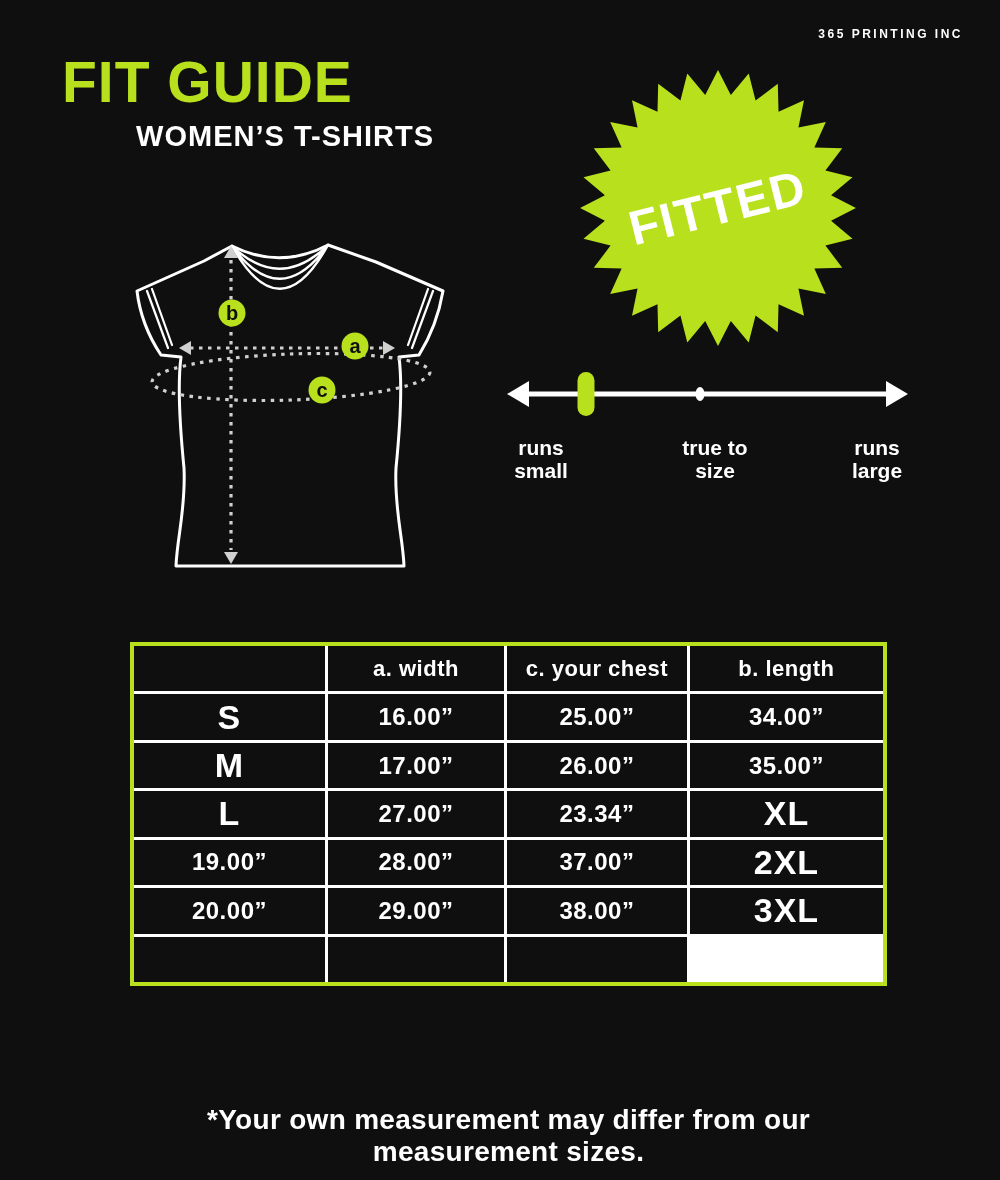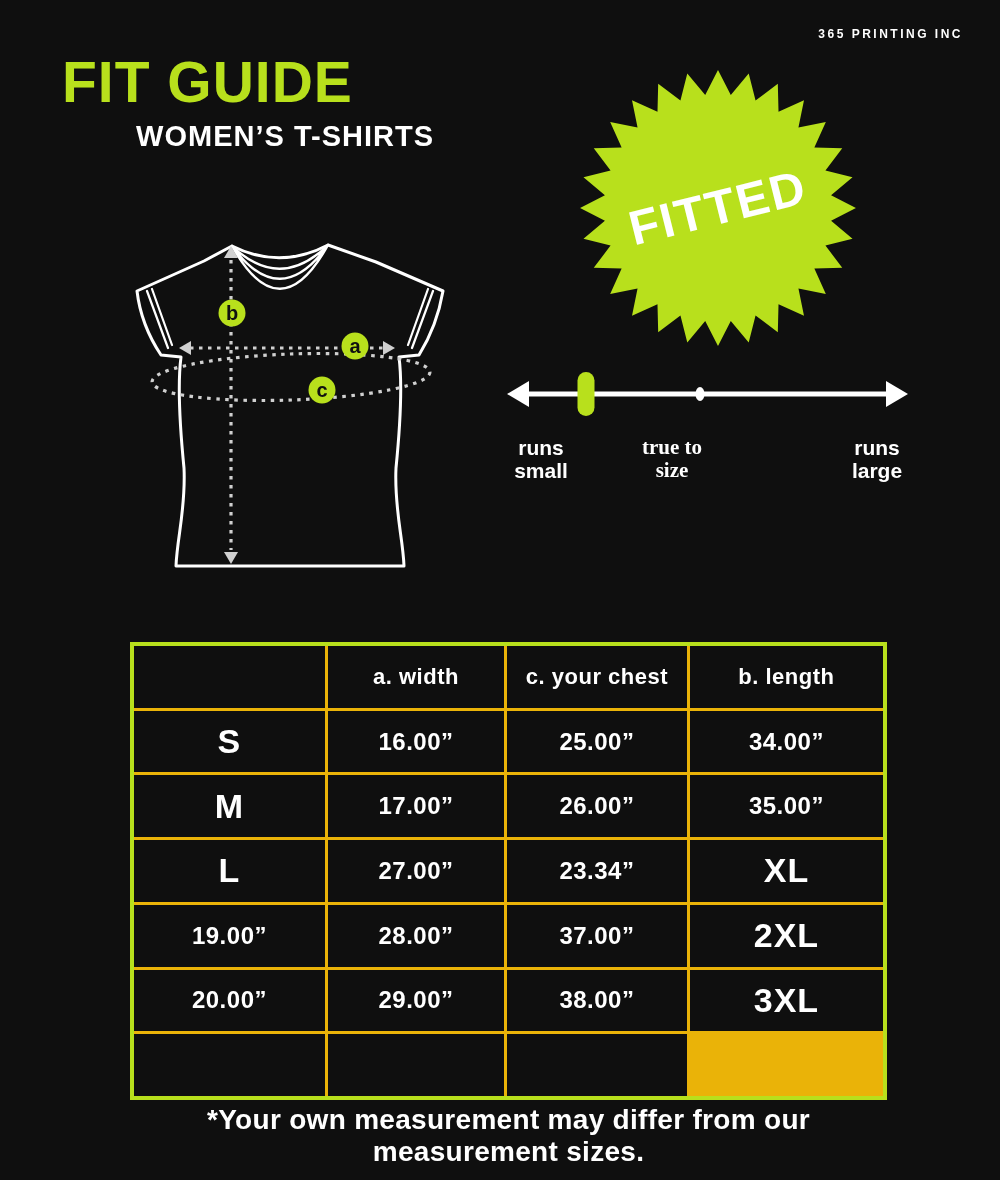--- a/index.html
+++ b/index.html
@@ -31,26 +31,26 @@
     font-weight: bold; letter-spacing: 1px; white-space: nowrap;
   }
   .tshirt { position: absolute; left: 120px; top: 228px; width: 360px; height: 365px; }
   .badge  { position: absolute; left: 572px; top: 62px; width: 292px; height: 292px; }
   .scale  { position: absolute; left: 495px; top: 350px; width: 425px; height: 70px; }
   .scale-label {
     position: absolute; top: 428px; width: 160px; text-align: center;
     font-size: 21px; font-weight: bold; line-height: 23px; margin-top: 8px;
   }
   .scale-label.left   { left: 461px; }
-  .scale-label.center { left: 592px; font-family: Liberation Serif, serif; }
+  .scale-label.center { left: 635px; }
   .scale-label.right  { left: 797px; }
 
   .size-table {
-    position: absolute; left: 130px; top: 642px; width: 757px; height: 458px;
-    border: 4px solid var(--accent); background: #eab308;
+    position: absolute; left: 130px; top: 642px; width: 757px; height: 344px;
+    border: 4px solid var(--accent); background: #ffffff;
     display: grid;
     grid-template-columns: 25.8fr 23.8fr 24.3fr 26.1fr;
     grid-template-rows: repeat(7, 1fr);
     gap: 3px;
   }
   .cell {
     background: var(--bg); display: flex; align-items: center;
     justify-content: center; font-weight: bold; color: var(--text);
   }
   .cell.head { font-size: 22px; letter-spacing: 0.5px; }

